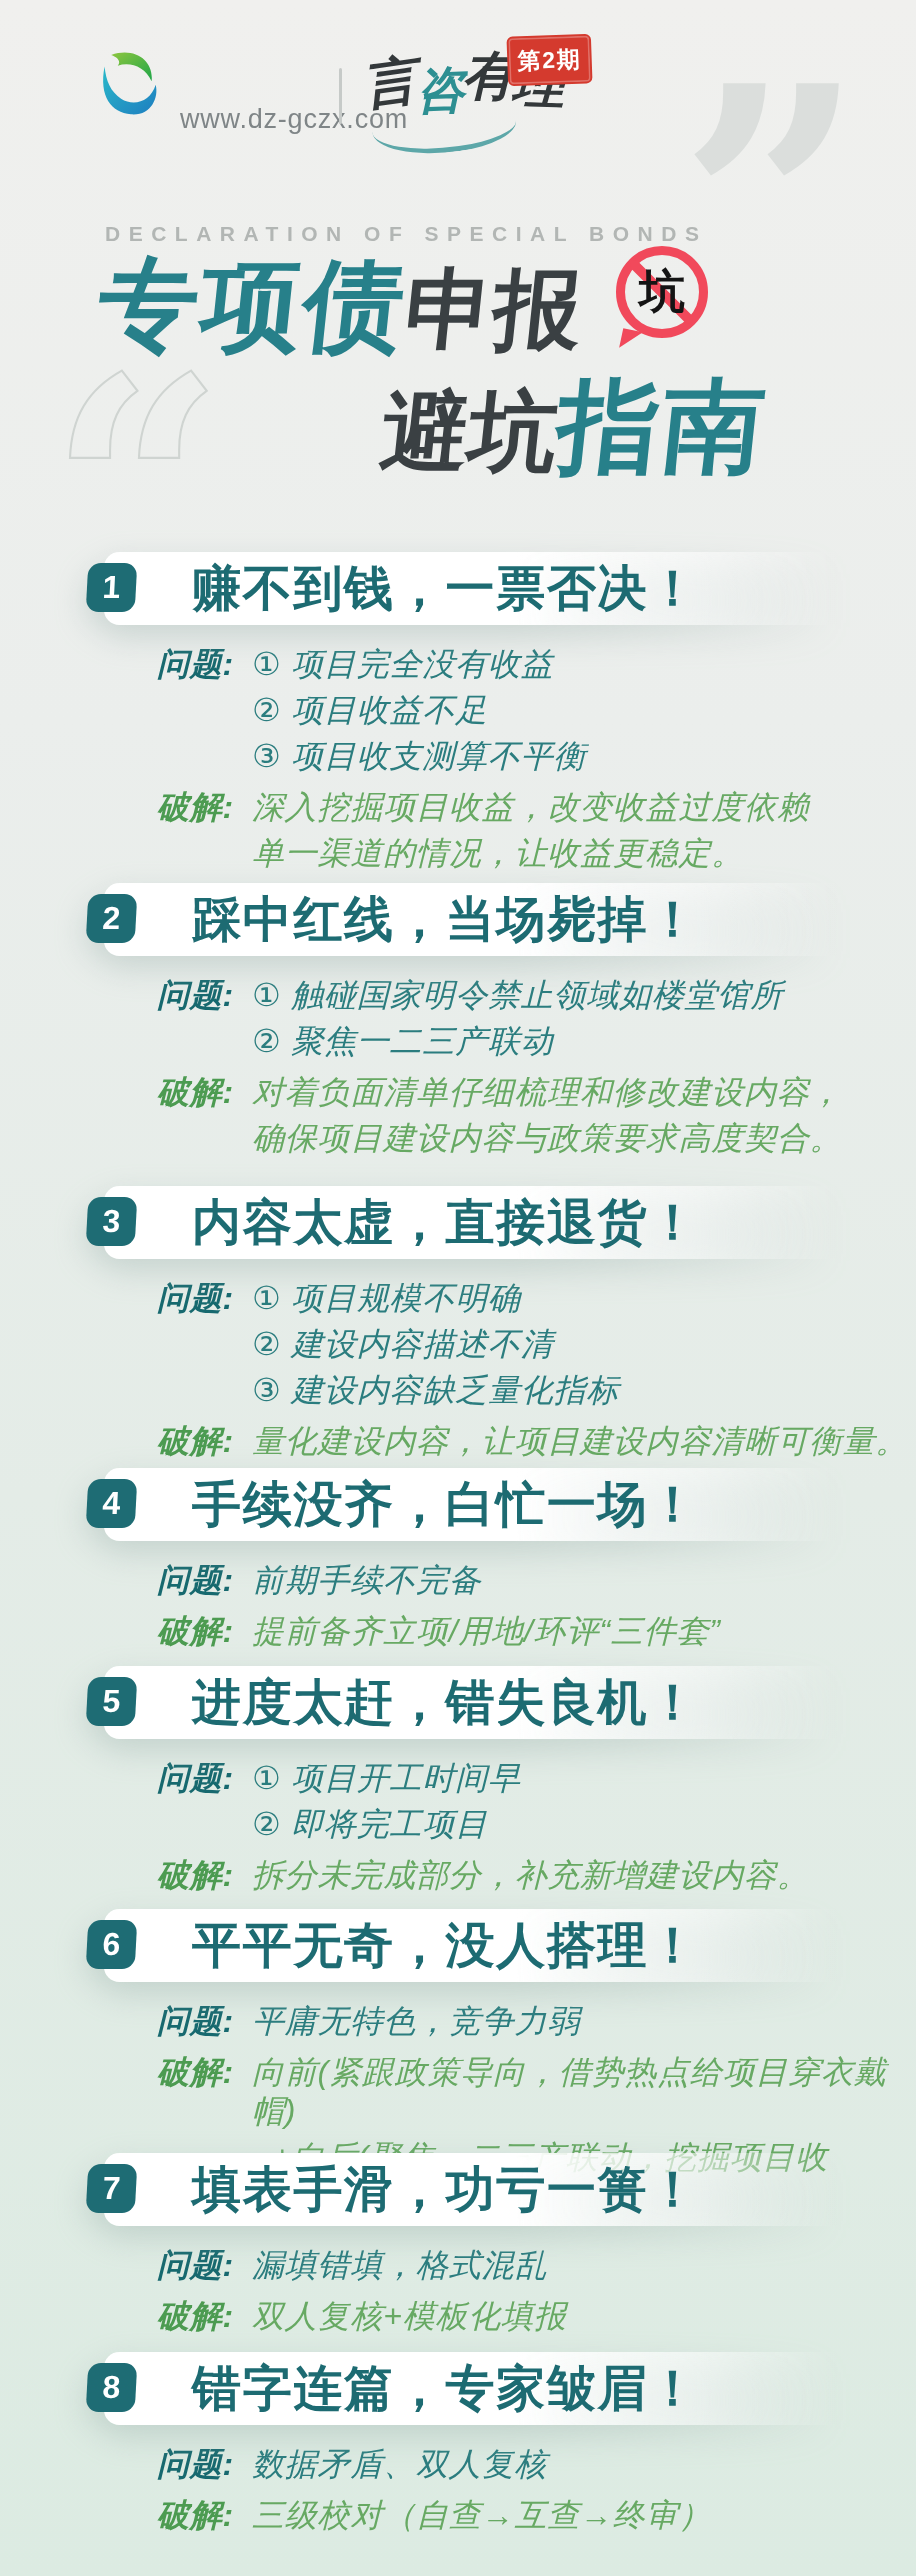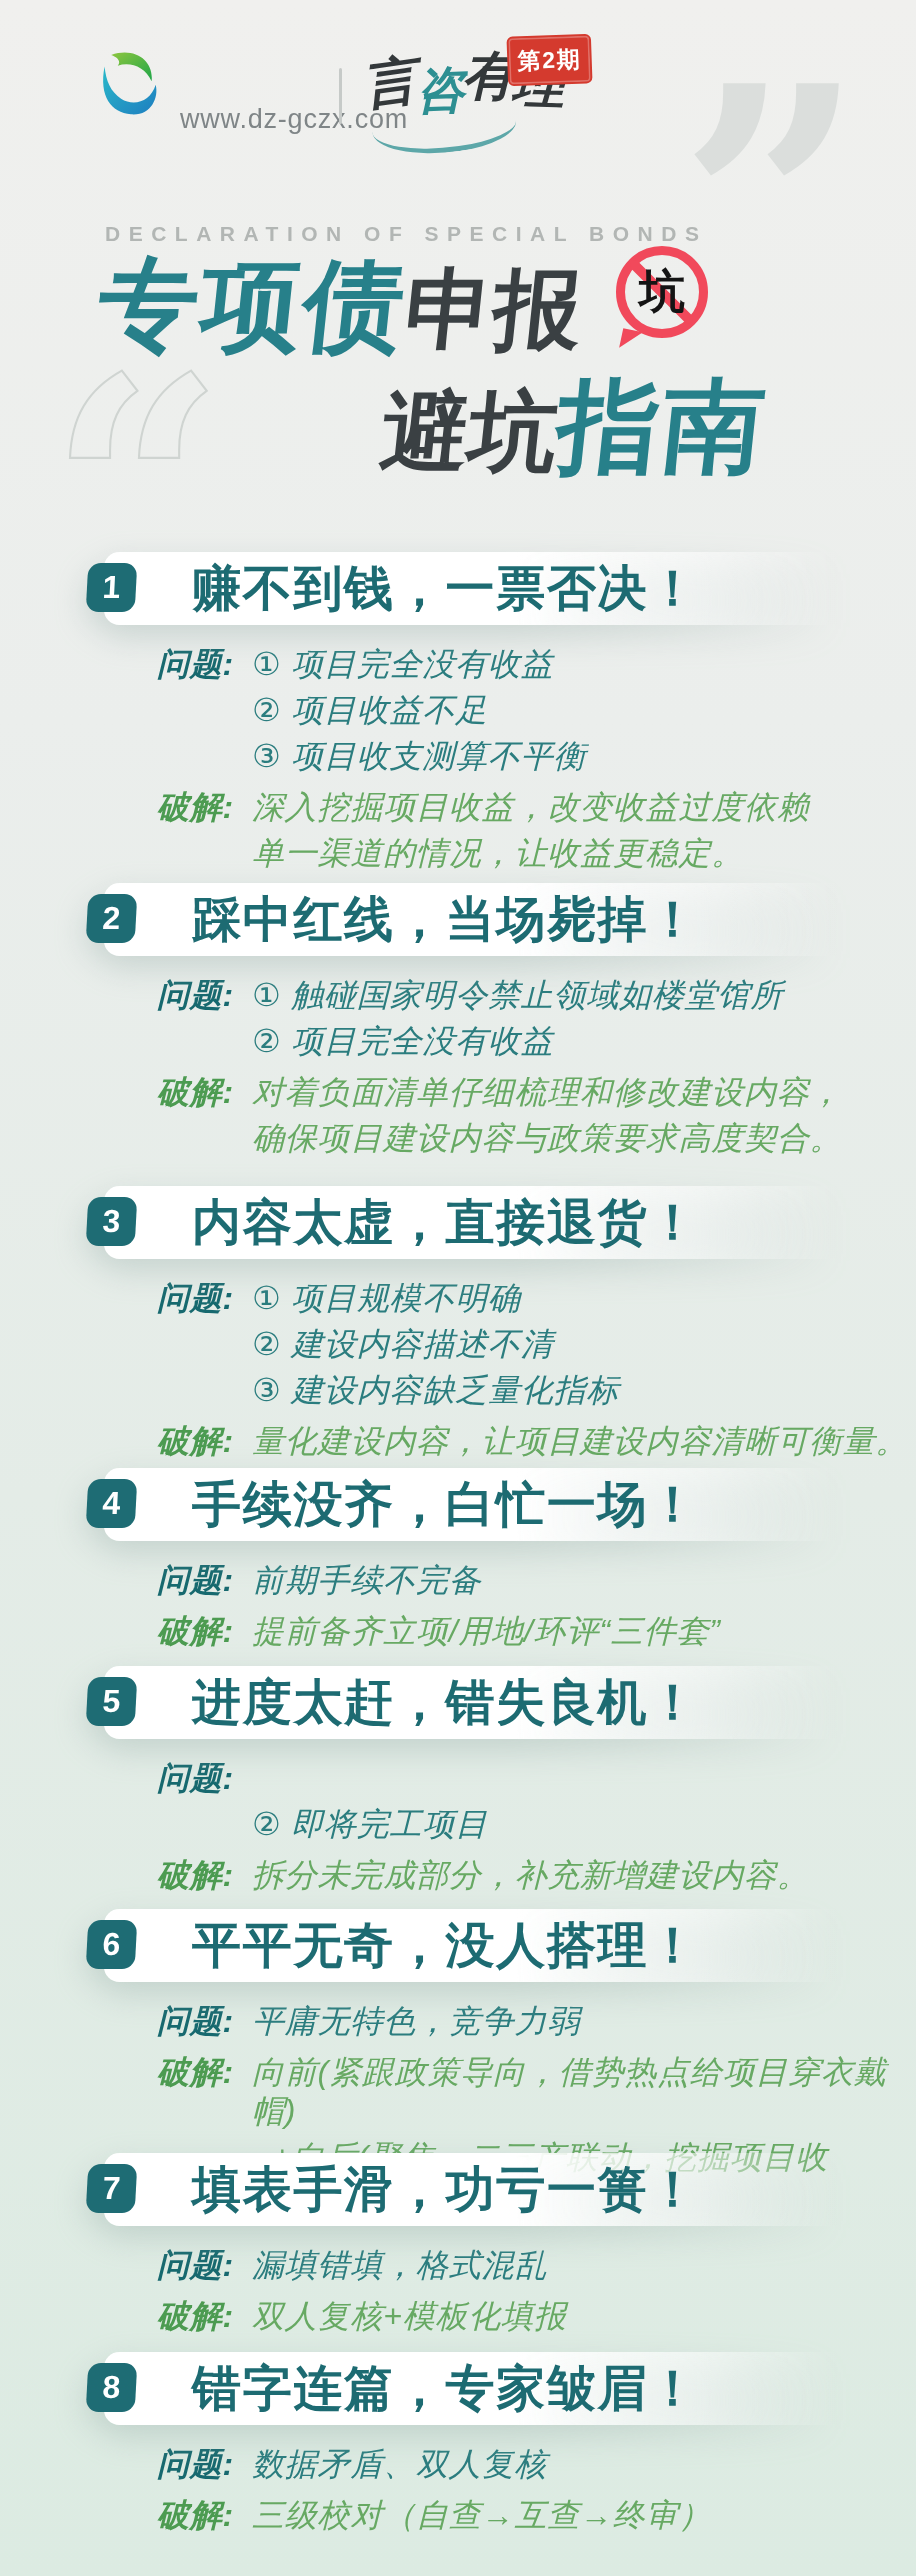--- a/index.html
+++ b/index.html
@@ -150,21 +150,21 @@
         <div class="sec-num">2</div>
         <div class="sec-title">踩中红线，当场毙掉！</div>
       </div>
       <div class="rows">
           <div class="row problem has-label">
             <span class="row-label">问题:</span>
             <span class="row-text">① 触碰国家明令禁止领域如楼堂馆所</span>
           </div>
           <div class="row problem">
             <span class="row-label"></span>
-            <span class="row-text">② 项目完全没有收益</span>
+            <span class="row-text">② 聚焦一二三产联动</span>
           </div>
           <div class="row solution has-label">
             <span class="row-label">破解:</span>
             <span class="row-text">对着负面清单仔细梳理和修改建设内容，</span>
           </div>
           <div class="row solution">
             <span class="row-label"></span>
             <span class="row-text">确保项目建设内容与政策要求高度契合。</span>
           </div>
         </div>
@@ -216,20 +216,21 @@
 
     <div class="section" style="top: 1666px;">
       <div class="sec-bar">
         <div class="sec-bar-bg"></div>
         <div class="sec-num">5</div>
         <div class="sec-title">进度太赶，错失良机！</div>
       </div>
       <div class="rows">
           <div class="row problem has-label">
             <span class="row-label">问题:</span>
+            <span class="row-text">① 项目开工时间早</span>
           </div>
           <div class="row problem">
             <span class="row-label"></span>
             <span class="row-text">② 即将完工项目</span>
           </div>
           <div class="row solution has-label">
             <span class="row-label">破解:</span>
             <span class="row-text">拆分未完成部分，补充新增建设内容。</span>
           </div>
         </div>

